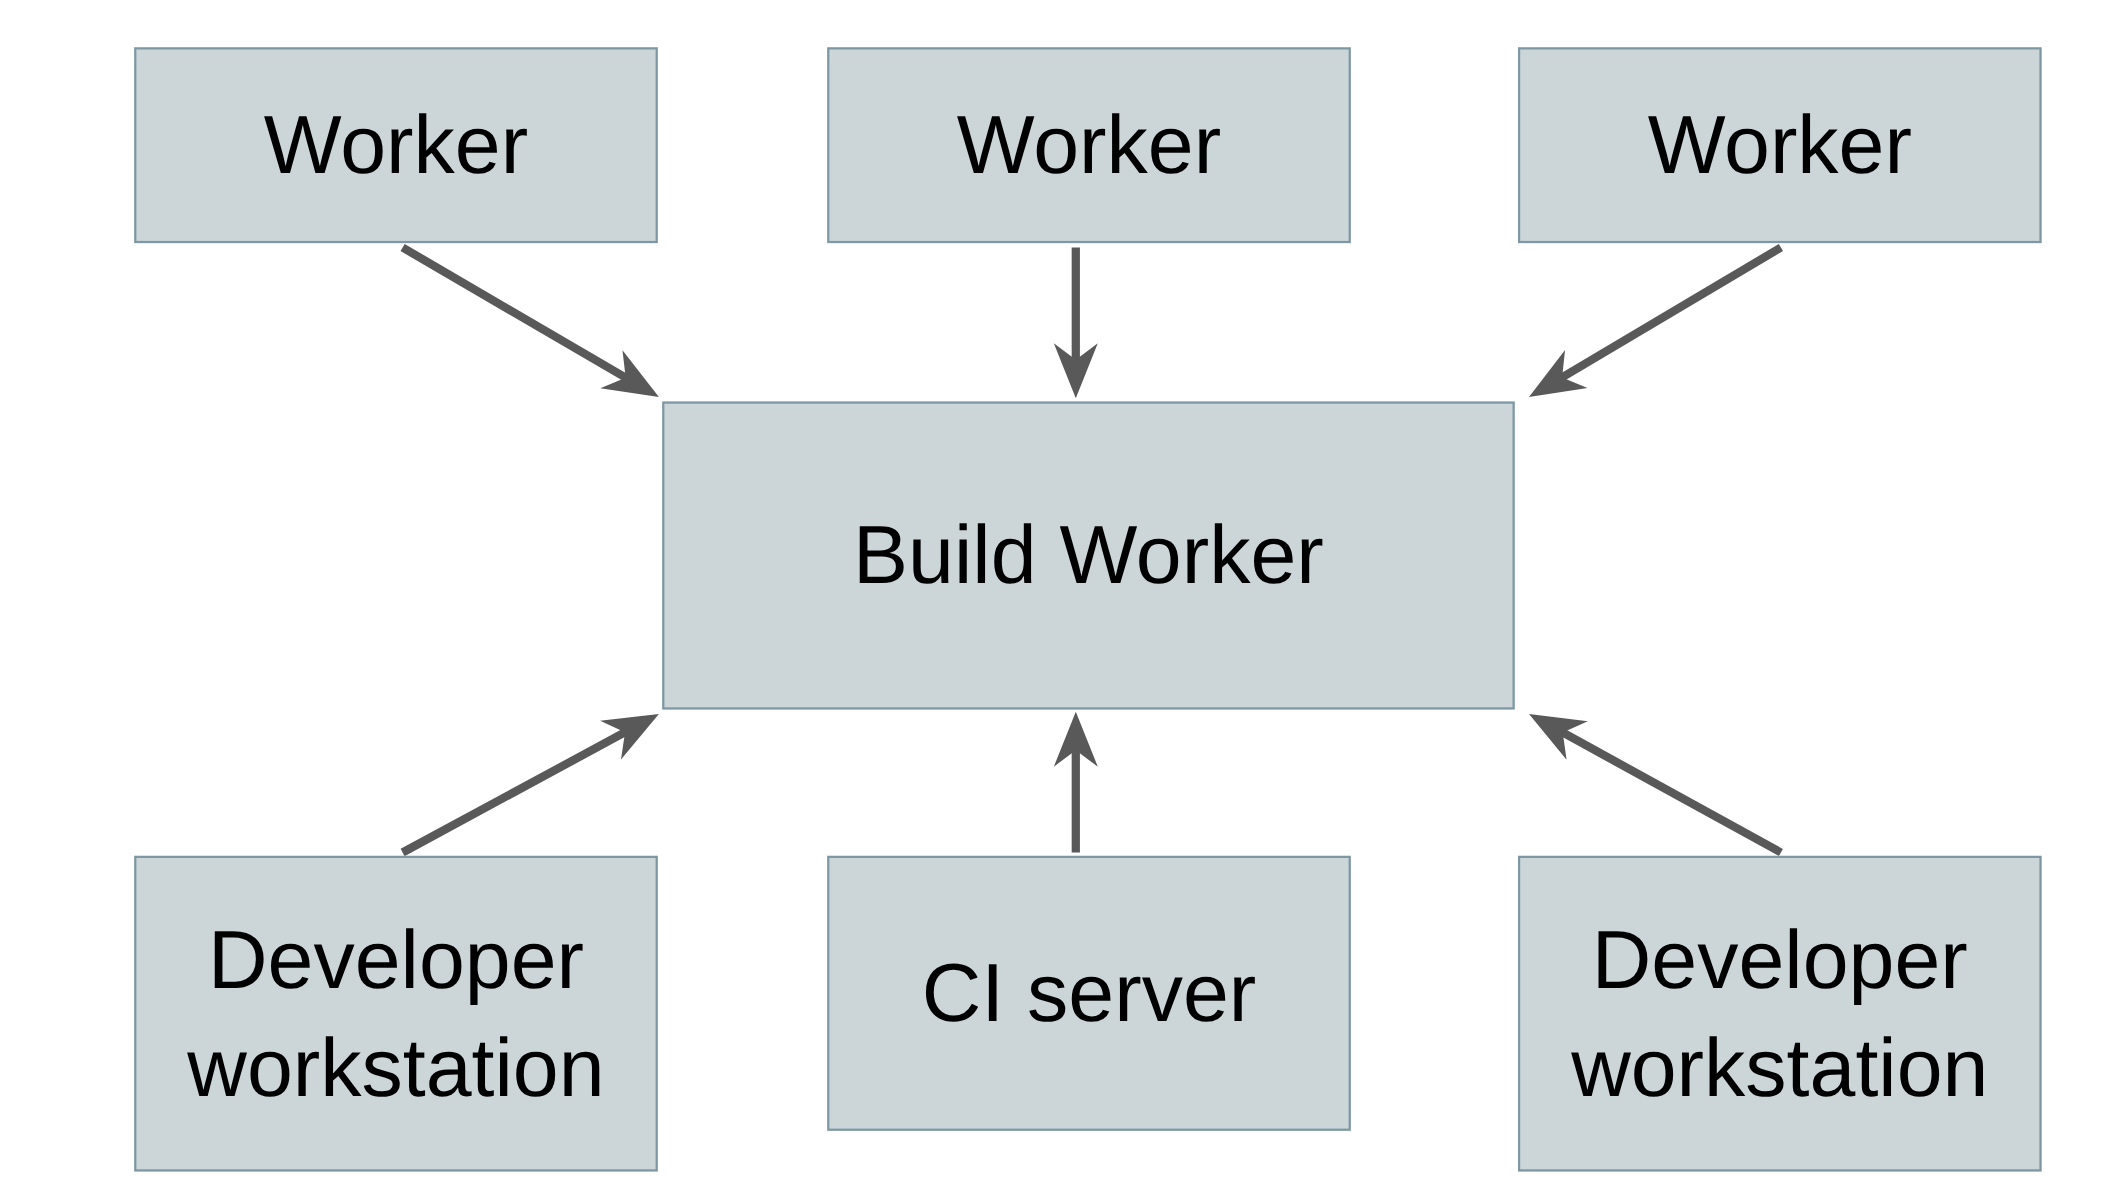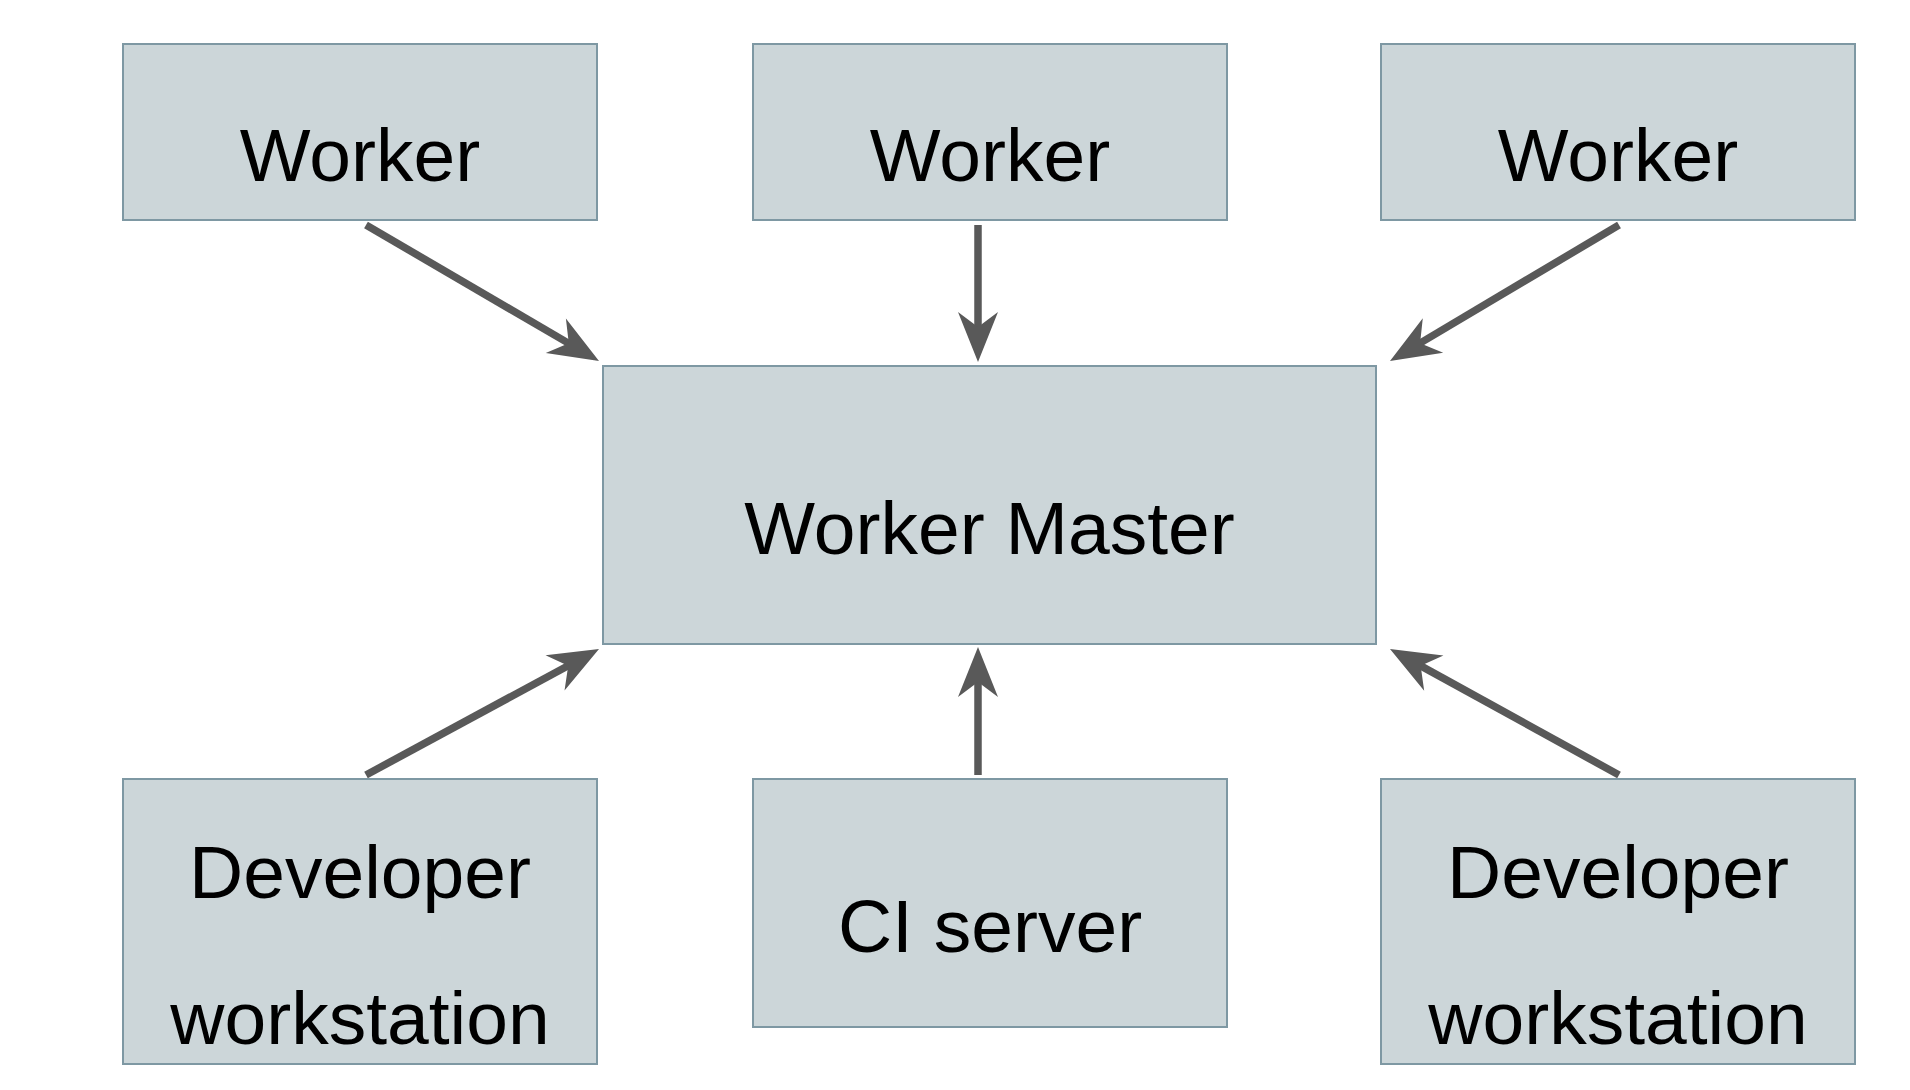--- a/index.html
+++ b/index.html
@@ -25,21 +25,20 @@
     flex-direction: column;
     align-items: center;
     justify-content: center;
     text-align: center;
   }
   .node-label-line {
     font-size: 75px;
     line-height: 1.3;
     font-weight: 400;
     white-space: nowrap;
-    margin-top: 48px;
   }
 </style>
 </head>
 <body>
 
 <div class="canvas" id="canvas" style="width: 1910px; height: 1090px; background: rgb(255, 255, 255);">
   <svg class="arrows-layer" id="arrows-layer" width="1910" height="1090" viewBox="0 0 1910 1090">
       <g>
         <line x1="366" y1="225" x2="570.4997337158974" y2="344.36465143932213" stroke="#595959" stroke-width="7.5"></line>
         <polygon points="599,361 545.7357489267065,353.06781508024716 568.7724448501942,343.3564484962507 565.8998077881342,318.5220377661835" fill="#595959"></polygon>
@@ -68,21 +67,21 @@
 <div class="node" style="left: 122px; top: 43px; width: 476px; height: 178px; background: rgb(204, 214, 217); border: 2.5px solid rgb(126, 152, 163);">
       <div class="node-label-line" style="color: rgb(0, 0, 0);">Worker</div>
     </div>
     <div class="node" style="left: 752px; top: 43px; width: 476px; height: 178px; background: rgb(204, 214, 217); border: 2.5px solid rgb(126, 152, 163);">
       <div class="node-label-line" style="color: rgb(0, 0, 0);">Worker</div>
     </div>
     <div class="node" style="left: 1380px; top: 43px; width: 476px; height: 178px; background: rgb(204, 214, 217); border: 2.5px solid rgb(126, 152, 163);">
       <div class="node-label-line" style="color: rgb(0, 0, 0);">Worker</div>
     </div>
     <div class="node" style="left: 602px; top: 365px; width: 775px; height: 280px; background: rgb(204, 214, 217); border: 2.5px solid rgb(126, 152, 163);">
-      <div class="node-label-line" style="color: rgb(0, 0, 0);">Worker Master</div>
+      <div class="node-label-line" style="color: rgb(0, 0, 0);">Build Worker</div>
     </div>
     <div class="node" style="left: 122px; top: 778px; width: 476px; height: 287px; background: rgb(204, 214, 217); border: 2.5px solid rgb(126, 152, 163);">
       <div class="node-label-line" style="color: rgb(0, 0, 0);">Developer</div>
       <div class="node-label-line" style="color: rgb(0, 0, 0);">workstation</div>
     </div>
     <div class="node" style="left: 752px; top: 778px; width: 476px; height: 250px; background: rgb(204, 214, 217); border: 2.5px solid rgb(126, 152, 163);">
       <div class="node-label-line" style="color: rgb(0, 0, 0);">CI server</div>
     </div>
     <div class="node" style="left: 1380px; top: 778px; width: 476px; height: 287px; background: rgb(204, 214, 217); border: 2.5px solid rgb(126, 152, 163);">
       <div class="node-label-line" style="color: rgb(0, 0, 0);">Developer</div>

